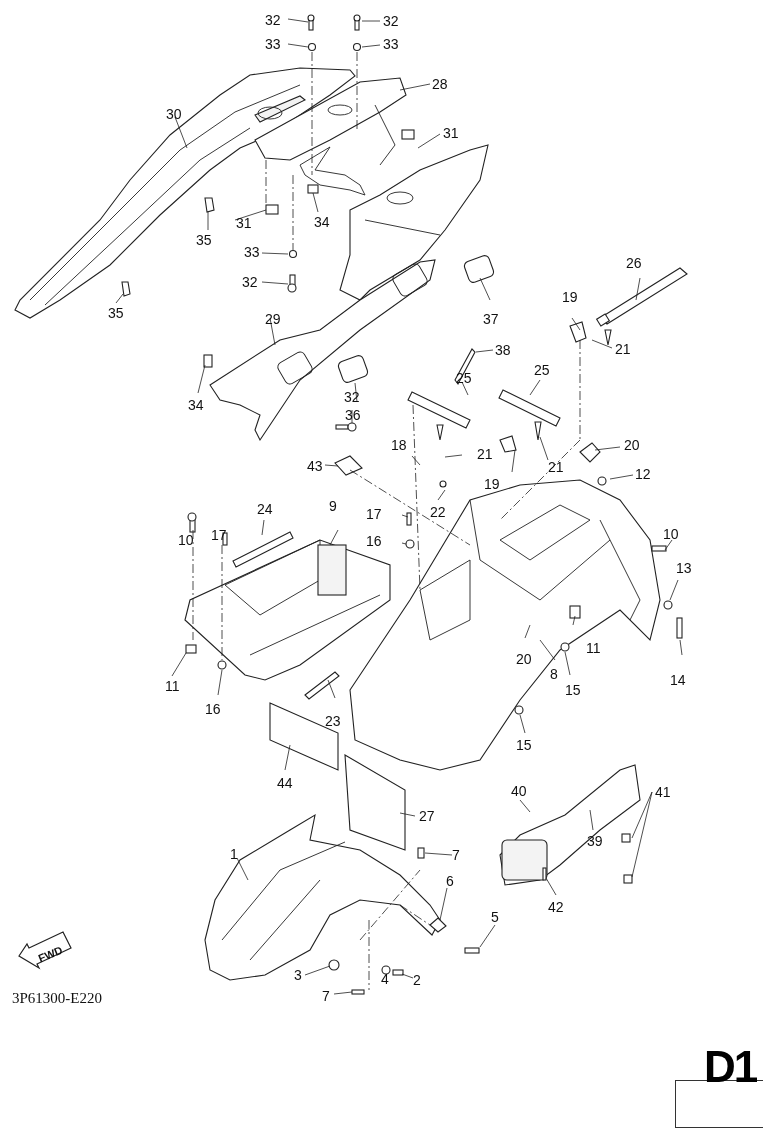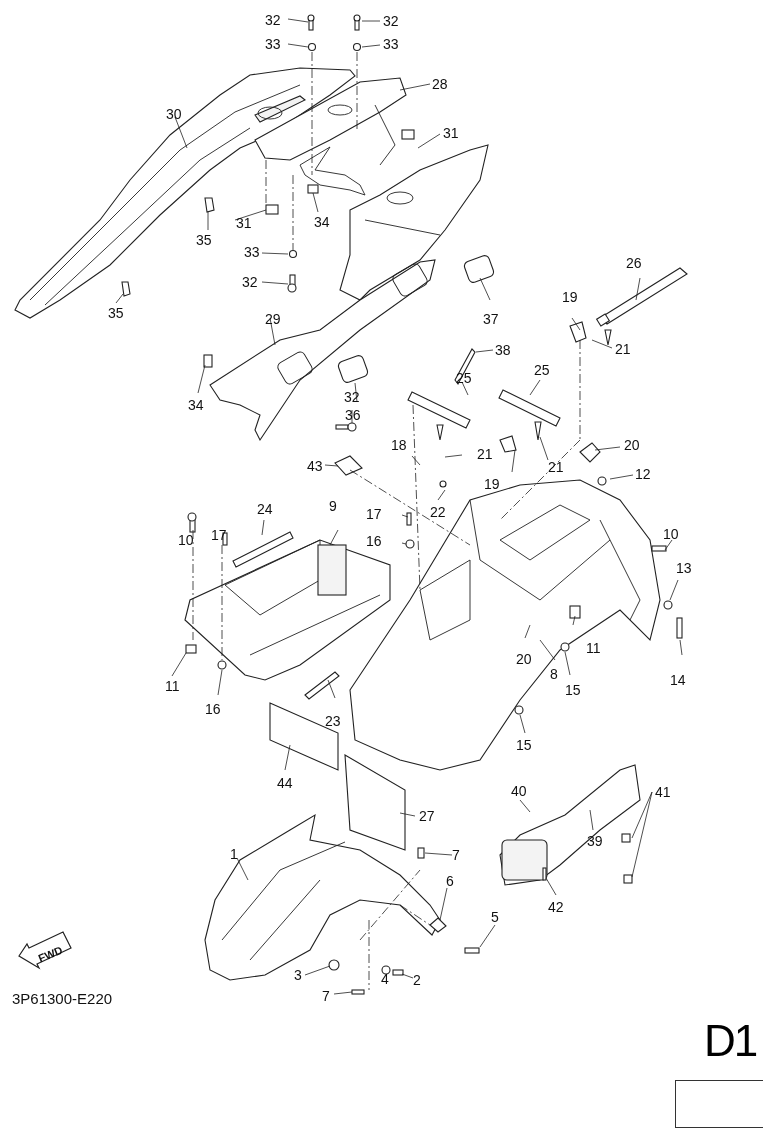--- a/index.html
+++ b/index.html
@@ -4,23 +4,23 @@
 <style>
   html, body { margin:0; padding:0; background:#ffffff; }
   body { width:763px; height:1141px; position:relative; overflow:hidden; font-family:"Liberation Sans", sans-serif; }
   #diagram { position:absolute; left:0; top:0; width:763px; height:1141px; }
   .lbl { font-family:"Liberation Sans", sans-serif; font-size:14px; fill:#111; }
   .part { fill:#fff; stroke:#222; stroke-width:1.1; }
   .part2 { fill:#f3f3f3; stroke:#222; stroke-width:1.1; }
   .thin { fill:none; stroke:#222; stroke-width:0.9; }
   .lead { fill:none; stroke:#222; stroke-width:0.8; }
   .dash { fill:none; stroke:#222; stroke-width:0.8; stroke-dasharray:9 3 2 3; }
-  .code { position:absolute; left:12px; top:990px; font-size:15px; color:#111; }
+  .code { position:absolute; left:12px; top:990px; font-size:15px; color:#111;font-family:Liberation Serif, serif; }
   .page-box { position:absolute; left:675px; top:1080px; width:100px; height:48px; border:1.5px solid #333; box-sizing:border-box; }
-  .page-num { position:absolute; left:704px; top:1016px; font-size:44px; font-weight:normal; color:#000; letter-spacing:-2px; white-space:nowrap; }
+  .page-num { position:absolute; left:704px; top:1042px; font-size:44px; font-weight:bold; color:#000; letter-spacing:-2px; white-space:nowrap; }
   .fwd { position:absolute; left:15px; top:930px; width:60px; height:40px; }
 </style>
 </head>
 <body>
 
 <svg id="diagram" viewBox="0 0 763 1141" xmlns="http://www.w3.org/2000/svg">
 
   <g>
     <path class="part" d="M15,310 L20,300 L100,220 L130,180 L170,135 L220,95 L250,75 L300,68 L350,70 L355,76 L330,95 L270,135 L240,148 L210,170 L160,215 L110,265 L60,300 L30,318 Z"></path>
     <path class="thin" d="M30,300 L100,230 L180,150 L235,112 L300,85"></path>

